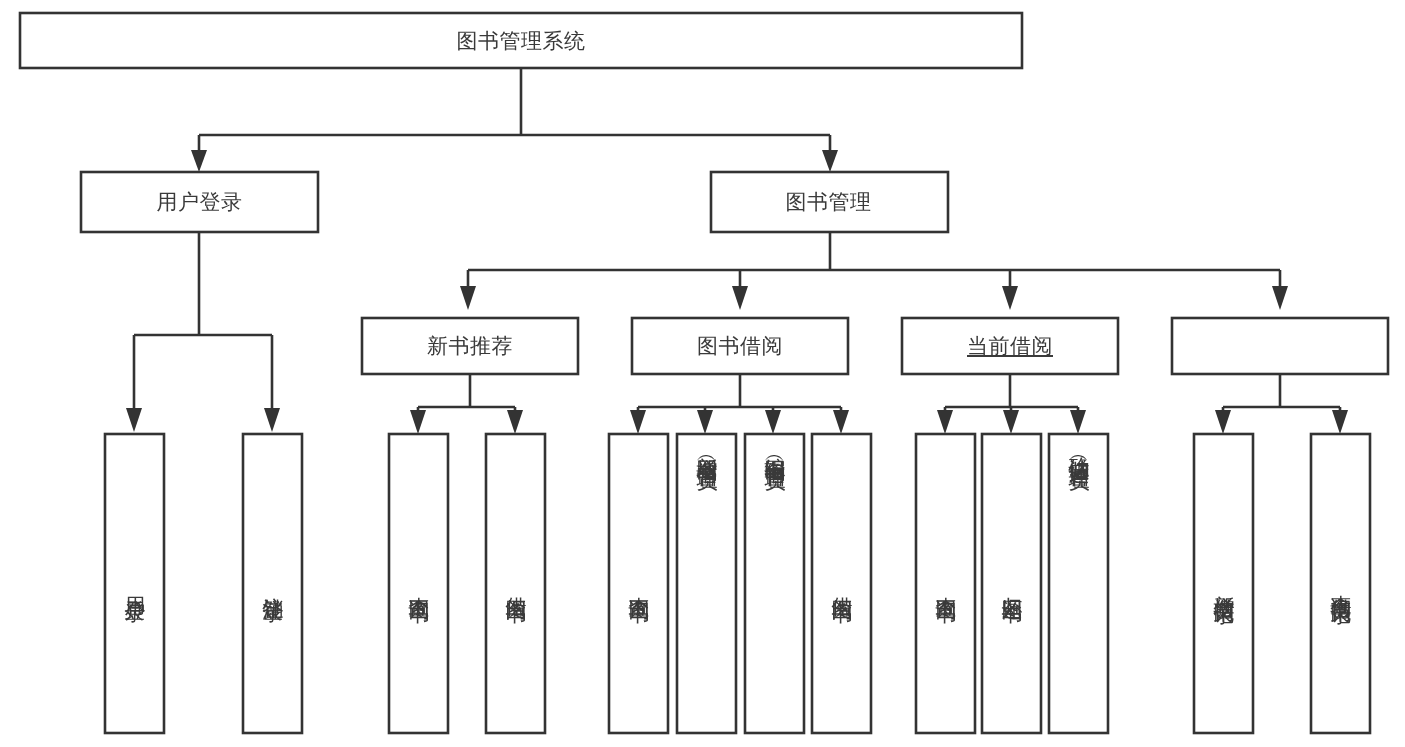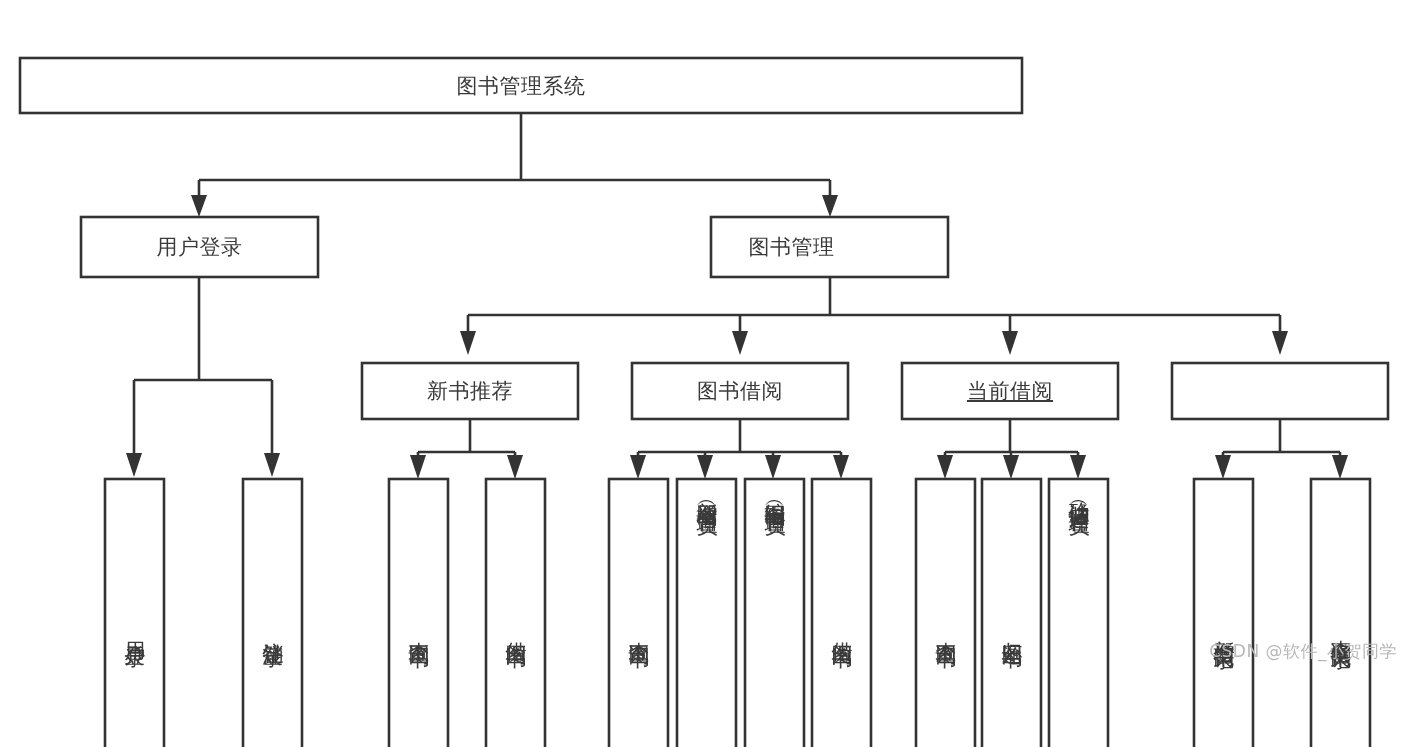--- a/index.html
+++ b/index.html
@@ -11,21 +11,20 @@
     width: 1405px;
     height: 747px;
     font-family: "DejaVu Sans", "Liberation Sans", sans-serif;
     overflow: hidden;
   }
   #diagram-root {
     position: relative;
     width: 1405px;
     height: 622px;
     background: #ffffff;
-    margin-top: 45px;
   }
   svg#flow-svg {
     position: absolute;
     left: 0;
     top: 0;
     width: 1405px;
     height: 747px;
   }
   .node-box {
     fill: #ffffff;
@@ -171,21 +170,21 @@
     <rect class="node-box" x="1049" y="434" width="59" height="299"></rect>
 
     <rect class="node-box" x="1194" y="434" width="59" height="299"></rect>
     <rect class="node-box" x="1311" y="434" width="59" height="299"></rect>
 
   </svg>
 
   <div class="node-label-h" style="left:20px; top:13px; width:1002px; height:55px;">图书管理系统</div>
 
   <div class="node-label-h" style="left:81px; top:172px; width:237px; height:60px;">用户登录</div>
-  <div class="node-label-h" style="left:673px; top:172px; width:237px; height:60px;">图书管理</div>
+  <div class="node-label-h" style="left:710px; top:172px; width:237px; height:60px;">图书管理</div>
 
   <div class="node-label-h" style="left:362px; top:318px; width:216px; height:56px;">新书推荐</div>
   <div class="node-label-h" style="left:632px; top:318px; width:216px; height:56px;">图书借阅</div>
   <div class="node-label-h" style="left:902px; top:318px; width:216px; height:56px;text-decoration:underline;">当前借阅</div>
 
   <div class="node-label-v" style="left:105px; top:434px; width:59px; height:299px;">用户登录</div>
   <div class="node-label-v" style="left:243px; top:434px; width:59px; height:299px;">注销登录</div>
 
   <div class="node-label-v" style="left:389px; top:434px; width:59px; height:299px;">查询图书</div>
   <div class="node-label-v" style="left:486px; top:434px; width:59px; height:299px;">借阅图书</div>
@@ -195,15 +194,14 @@
   <div class="node-label-v" style="left:745px; top:434px; width:59px; height:299px; justify-content:flex-start; padding-top:6px; box-sizing:border-box;">编辑图书（管理员）</div>
   <div class="node-label-v" style="left:812px; top:434px; width:59px; height:299px;">借阅图书</div>
 
   <div class="node-label-v" style="left:916px; top:434px; width:59px; height:299px;">查询图书</div>
   <div class="node-label-v" style="left:982px; top:434px; width:59px; height:299px;">归还图书</div>
   <div class="node-label-v" style="left:1049px; top:434px; width:59px; height:299px; justify-content:flex-start; padding-top:6px; box-sizing:border-box;">确认归还（管理员）</div>
 
   <div class="node-label-v" style="left:1194px; top:434px; width:59px; height:299px;">新增借阅记录</div>
   <div class="node-label-v" style="left:1311px; top:434px; width:59px; height:299px;">查询借阅记录</div>
 
-  <div class="watermark">CSDN @软件_小贺同学</div>
 
 </div>
 
 </body></html>

